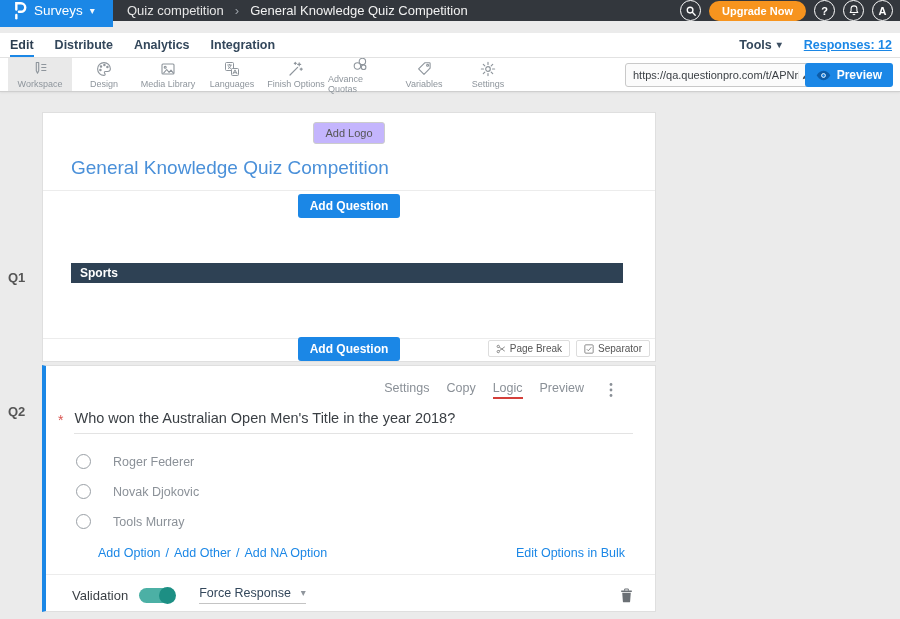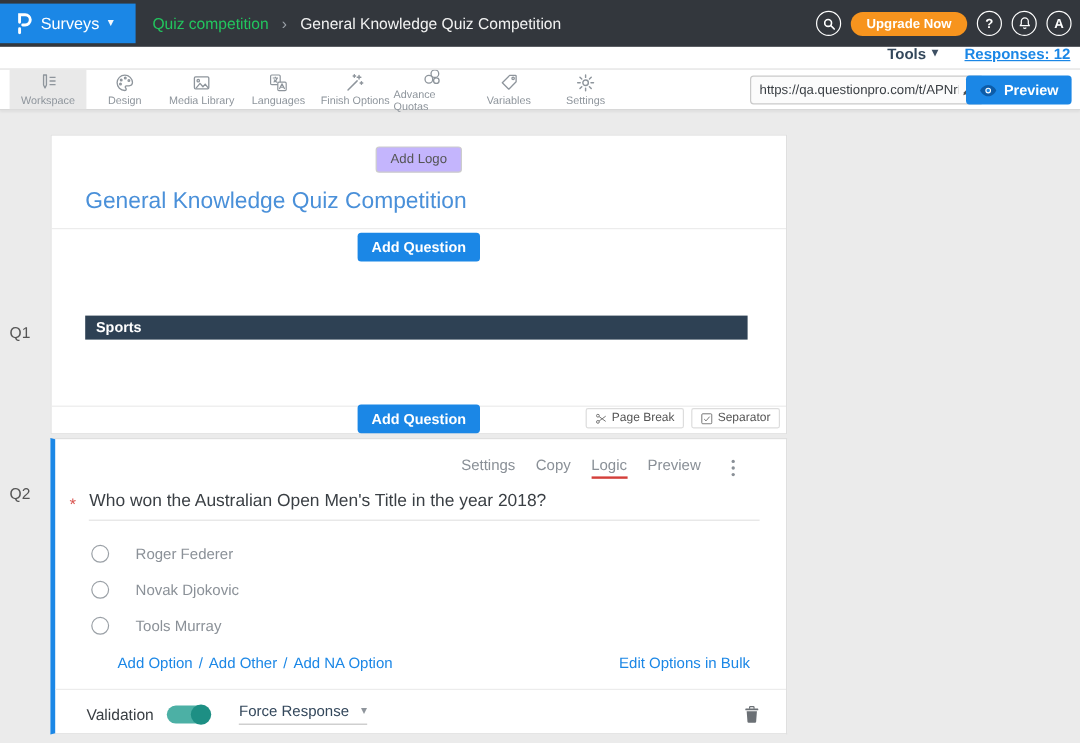--- a/index.html
+++ b/index.html
@@ -1,28 +1,28 @@
 <!DOCTYPE html>
 <html><head>
 <meta charset="utf-8">
 <style>
   * { margin:0; padding:0; box-sizing:border-box; }
   html,body { width:900px; height:619px; overflow:hidden;
     font-family:"Liberation Sans", sans-serif; background:#EBEBEB; }
 
   
-  .topbar { position:absolute; top:0; left:0; right:0; height:39px;
+  .topbar { position:absolute; top:0; left:0; right:0; height:21px;
     background:#33373D; display:flex; align-items:center; color:#fff; z-index:30; }
   .brand { width:113px; height:33px; background:#1B87E6; display:flex;
     align-items:center; padding-left:14px; gap:7px; cursor:pointer; }
   .brand-label { font-size:13.5px; }
   .caret { font-size:10px; line-height:1; opacity:.95; }
   .breadcrumb { display:flex; align-items:center; gap:11px; margin-left:14px;
     font-size:13px; flex:1; min-width:0; white-space:nowrap; }
-  .bc-parent { color:#22c55e; cursor:pointer; }
+  .bc-parent { color:#e5e5e5; cursor:pointer; }
   .bc-sep { color:#9BA1A8; font-size:13px; }
   .bc-current { color:#F2F2F2; }
   .top-actions { display:flex; align-items:center; gap:8px; padding-right:7px; }
   .circle-btn { width:21px; height:21px; border:1.5px solid #fff; border-radius:50%;
     display:flex; align-items:center; justify-content:center; font-size:11px;
     font-weight:bold; cursor:pointer; flex:none; }
   .upgrade-btn { background:#F7941E; border-radius:12px; padding:4px 13px;
     font-size:11px; font-weight:bold; cursor:pointer; }
 
   
@@ -52,21 +52,21 @@
     display:flex; align-items:center; cursor:text; }
   .url-text { flex:1; font-size:11px; color:#3A3F44; padding:0 4px 0 7px;
     white-space:nowrap; overflow:hidden; }
   .url-edit { padding:0 6px 0 2px; cursor:pointer; display:flex; }
   .preview-btn { position:absolute; right:7px; top:5px; height:24px; background:#1B87E6;
     border-radius:3px; color:#fff; display:flex; align-items:center; gap:6px;
     padding:0 11px; font-size:12px; font-weight:bold; cursor:pointer; }
 
   
   .content { position:absolute; top:92px; left:0; right:0; bottom:0; background:#EBEBEB; }
-  .q-label { position:absolute; left:8px; font-size:13px; color:#555; }
+  .q-label { position:absolute; left:8px; font-size:13px; color:#555;font-weight:bold; }
 
   .card1 { position:absolute; left:42px; top:20px; width:614px; height:250px;
     background:#fff; border:1px solid #DFDFDF; }
   .add-logo-row { position:absolute; top:9px; left:0; right:0; text-align:center; }
   .add-logo-btn { display:inline-block; background:#c4b5fd; border:1px solid #CCC;
     border-radius:3px; padding:4px 11px; font-size:11px; color:#555; cursor:pointer; }
   .survey-title { position:absolute; top:44px; left:28px; font-size:19px;
     color:#4A90D9; cursor:text; }
   .hdiv { position:absolute; left:0; right:0; border-top:1px solid #ECECEC; }
   .addq-row { position:absolute; left:0; right:0; text-align:center; z-index:2; }
@@ -154,20 +154,26 @@
         </svg>
       </span>
     </div>
     <div class="circle-btn">
       <span>A</span>
     </div>
   </div>
 </div>
 
 <div class="navbar">
+  <div class="nav-items">
+    <div class="nav-item active">Edit</div>
+    <div class="nav-item">Distribute</div>
+    <div class="nav-item">Analytics</div>
+    <div class="nav-item">Integration</div>
+  </div>
   <div class="nav-right">
     <div class="tools">
       <span>Tools</span>
       <span class="caret">▾</span>
     </div>
     <div class="responses">Responses: 12</div>
   </div>
 </div>
 
 <div class="toolbar">

